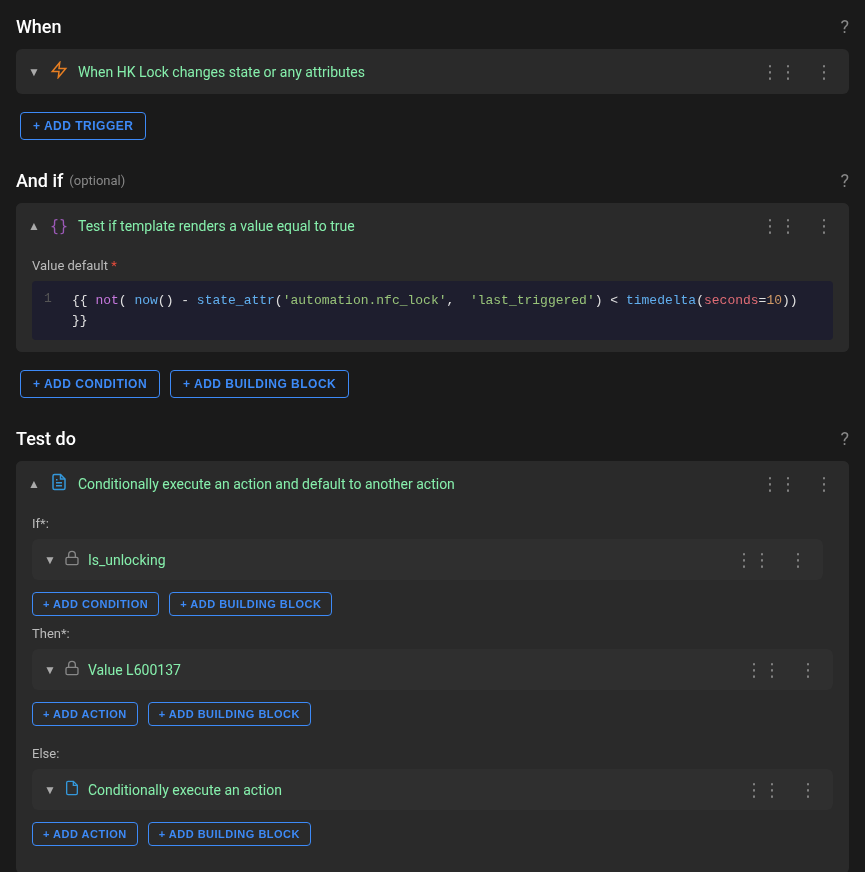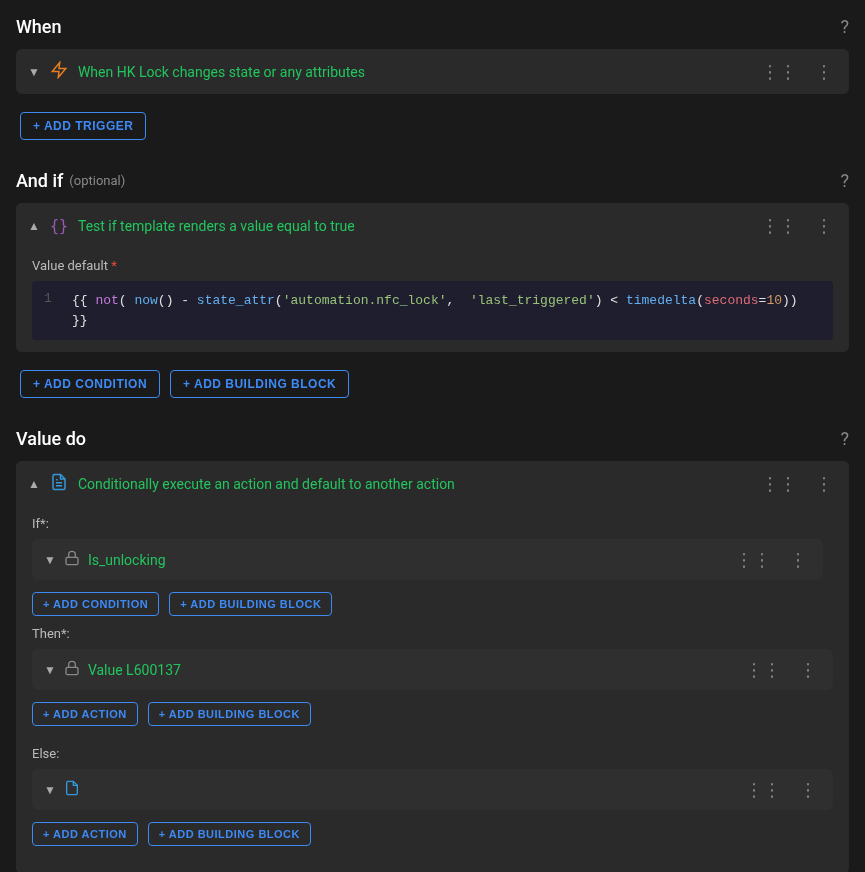--- a/index.html
+++ b/index.html
@@ -61,21 +61,21 @@
     }
     .trigger-icon {
       color: #e67e22;
       font-size: 16px;
     }
     .condition-icon {
       color: #9b59b6;
       font-size: 16px;
     }
     .card-title {
-      color: #22c55e;
+      color: #86efac;
       font-size: 14px;
       text-align: center;
     }
     .card-actions {
       display: flex;
       align-items: center;
       gap: 8px;
     }
     .dots-icon {
       color: #888;
@@ -260,21 +260,21 @@
     </div>
 
     <div class="btn-row">
       <button class="add-btn">+ ADD CONDITION</button>
       <button class="add-btn">+ ADD BUILDING BLOCK</button>
     </div>
   </div>
 
   <div class="section-wrap">
     <div class="section-header">
-      <span class="section-title">Value do</span>
+      <span class="section-title">Test do</span>
       <span class="help-icon">?</span>
     </div>
 
     <div class="card">
       <div class="card-header">
         <div class="card-header-inner">
           <span class="chevron-icon">▲</span>
           <span style="color:#3498db;">
             <svg width="18" height="18" viewBox="0 0 24 24" fill="none" stroke="#3498db" stroke-width="2">
               <path d="M14 2H6a2 2 0 0 0-2 2v16a2 2 0 0 0 2 2h12a2 2 0 0 0 2-2V8z"></path>
@@ -354,20 +354,21 @@
         <div class="inner-card">
           <div class="inner-card-header">
             <div style="display:flex;align-items:center;gap:8px;flex:1;">
               <span class="chevron-icon">▼</span>
               <span style="color:#3498db;">
                 <svg width="16" height="16" viewBox="0 0 24 24" fill="none" stroke="#3498db" stroke-width="2">
                   <path d="M14 2H6a2 2 0 0 0-2 2v16a2 2 0 0 0 2 2h12a2 2 0 0 0 2-2V8z"></path>
                   <polyline points="14 2 14 8 20 8"></polyline>
                 </svg>
               </span>
+              <span class="card-title">Conditionally execute an action</span>
             </div>
             <div class="card-actions">
               <span class="dots-icon">⋮⋮</span>
               <span class="more-icon">⋮</span>
             </div>
           </div>
         </div>
 
         <div class="btn-row" style="padding: 6px 0 0 0;">
           <button class="add-btn-sm">+ ADD ACTION</button>

